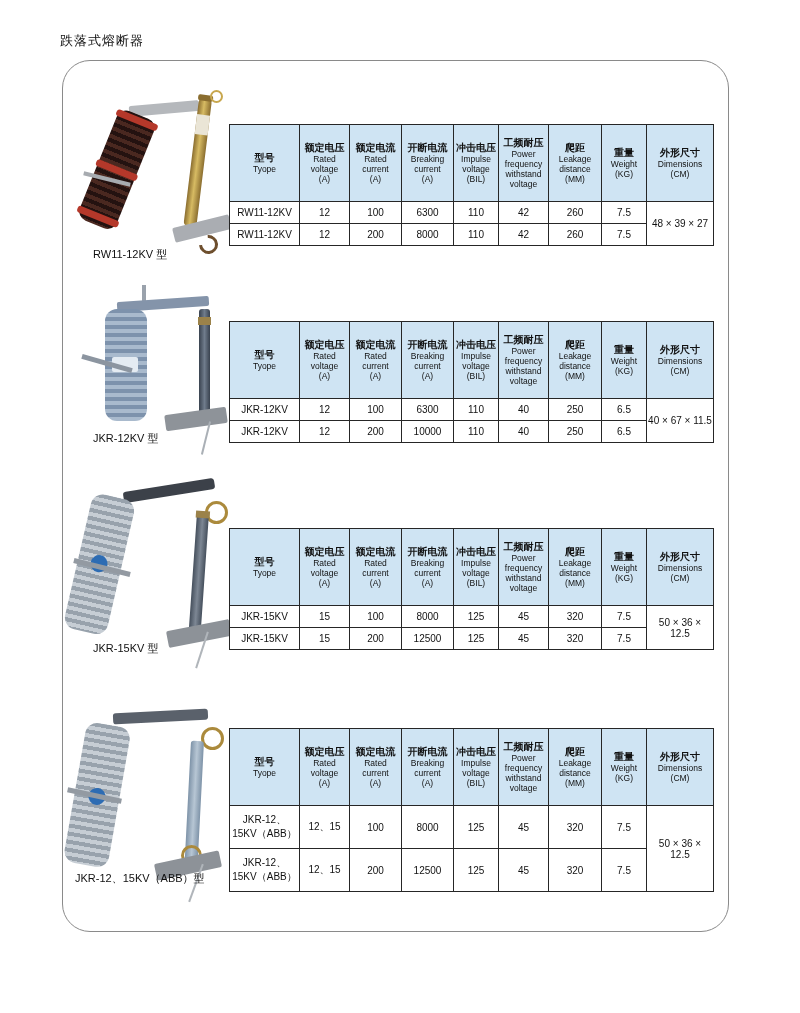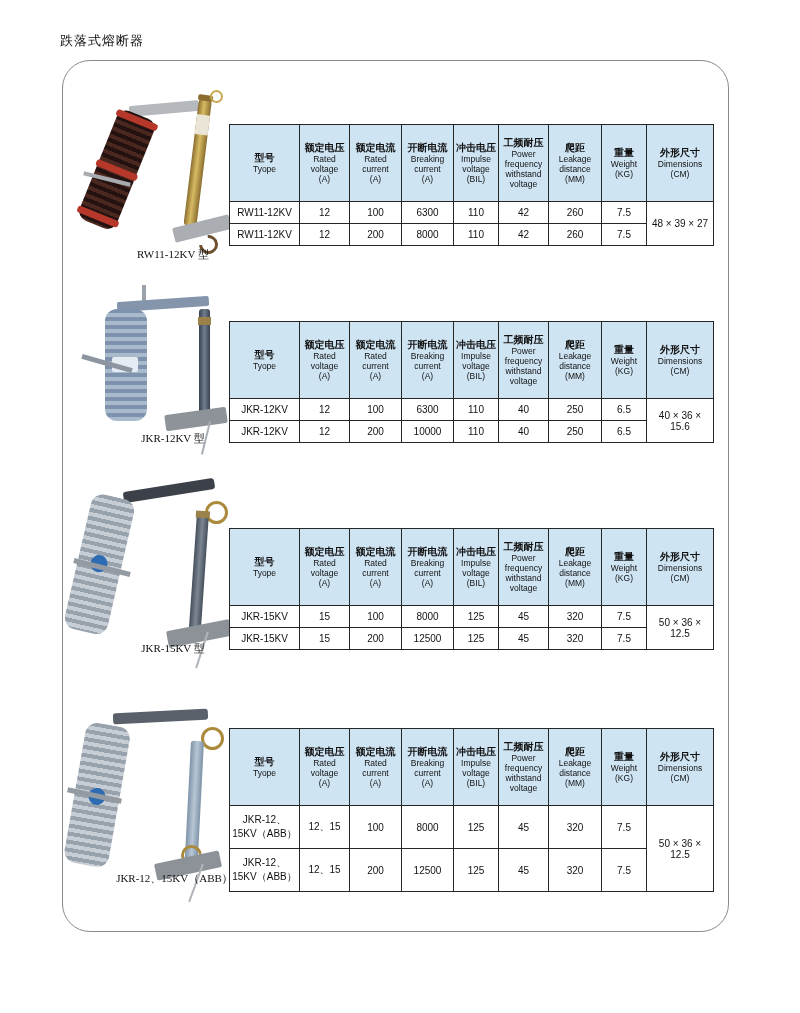--- a/index.html
+++ b/index.html
@@ -29,21 +29,21 @@
     font-weight:normal;text-align:center;
   }
   .zh{font-size:10px;font-weight:bold;line-height:1.25;}
   .en{font-size:8.5px;line-height:1.18;}
   .spec-table tbody td{
     height:21px;text-align:center;vertical-align:middle;font-size:10px;padding:0 1px;
   }
   .tall tbody td{height:42px;}
 
   
-  .caption{position:absolute;font-size:11px;text-align:center;color:#101010;font-family:Liberation Serif, serif;}
+  .caption{position:absolute;font-size:11px;text-align:left;color:#101010;}
   .c0{left:30px;top:186px;width:160px;}
   .c1{left:30px;top:370px;width:160px;}
   .c2{left:30px;top:580px;width:160px;}
   .c3{left:12px;top:810px;width:210px;}
 
   
   .fig{position:absolute;}
   .f0{left:18px;top:28px;width:172px;height:160px;}
   .f1{left:24px;top:222px;width:150px;height:152px;}
   .f2{left:18px;top:406px;width:165px;height:180px;}
@@ -288,21 +288,21 @@
       <tbody>
         <tr>
           <td>JKR-12KV</td>
           <td>12</td>
           <td>100</td>
           <td>6300</td>
           <td>110</td>
           <td>40</td>
           <td>250</td>
           <td>6.5</td>
-          <td rowspan="2">40 × 36 × 15.6</td>
+          <td rowspan="2">40 × 67 × 11.5</td>
         </tr>
         <tr>
           <td>JKR-12KV</td>
           <td>12</td>
           <td>200</td>
           <td>10000</td>
           <td>110</td>
           <td>40</td>
           <td>250</td>
           <td>6.5</td>

